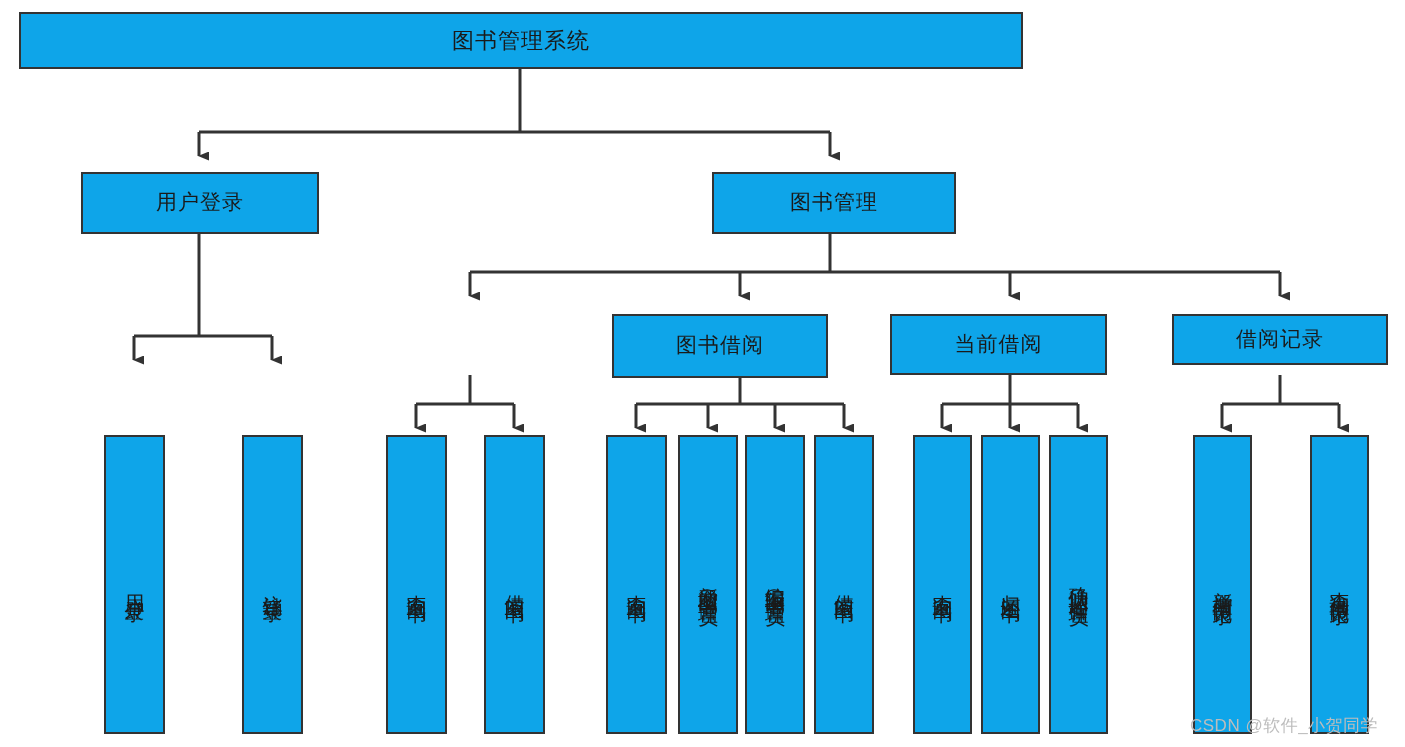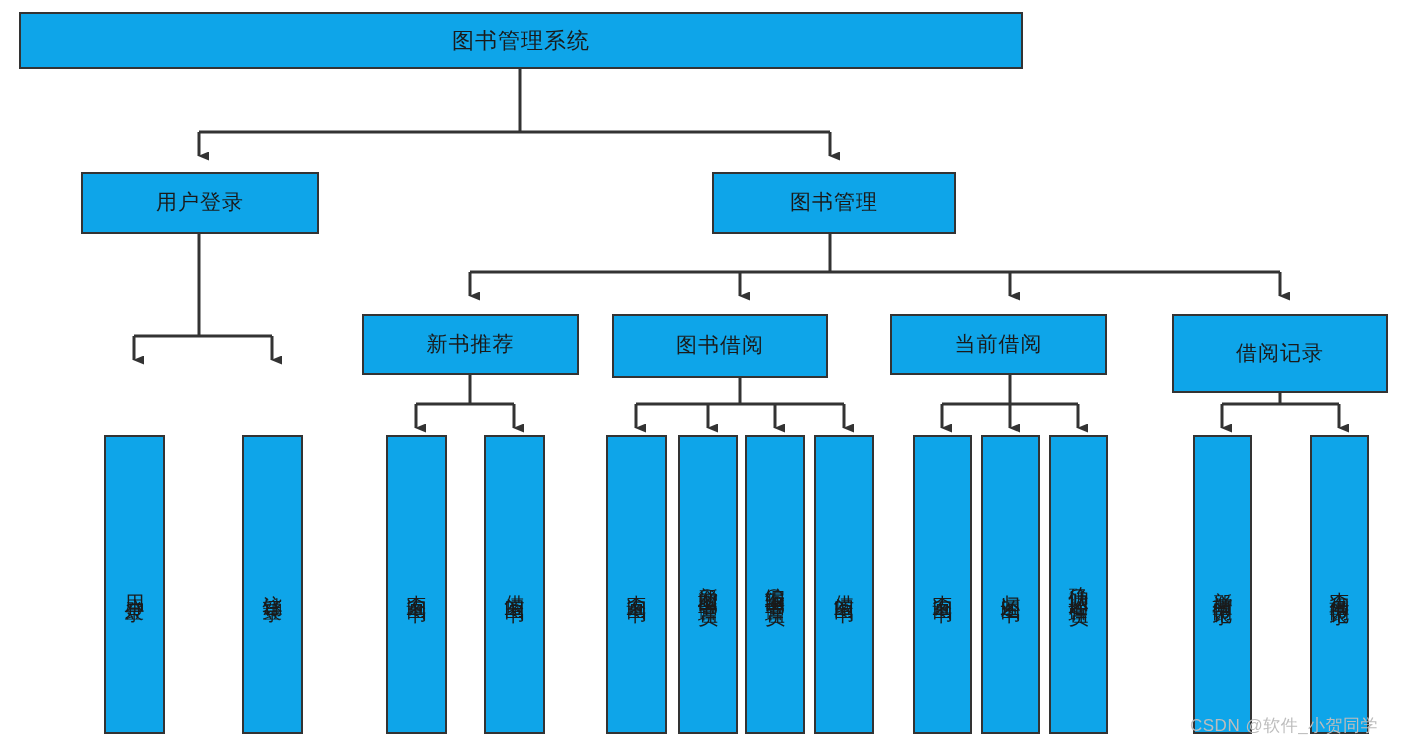--- a/index.html
+++ b/index.html
@@ -116,30 +116,27 @@
     <span>图书管理系统</span>
   </div>
 
   <div class="node-box node-h" style="left: 81px; top: 172px; width: 238px; height: 62px;">
     <span>用户登录</span>
   </div>
   <div class="node-box node-h" style="left: 712px; top: 172px; width: 244px; height: 62px;">
     <span>图书管理</span>
   </div>
 
-  <div class="node-box node-h" style="left: 362px; top: 314px; width: 217px; height: 61px;">
-    <span>新书推荐</span>
-  </div>
   <div class="node-box node-h" style="left: 612px; top: 314px; width: 216px; height: 64px;">
     <span>图书借阅</span>
   </div>
   <div class="node-box node-h" style="left: 890px; top: 314px; width: 217px; height: 61px;">
     <span>当前借阅</span>
   </div>
-  <div class="node-box node-h" style="left: 1172px; top: 314px; width: 216px; height: 79px;">
+  <div class="node-box node-h" style="left: 1172px; top: 314px; width: 216px; height: 51px;">
     <span>借阅记录</span>
   </div>
 
   <div class="node-box node-v" style="left: 104px; top: 435px; width: 61px; height: 299px;">
     <span class="vtext">用户登录</span>
   </div>
   <div class="node-box node-v" style="left: 242px; top: 435px; width: 61px; height: 299px;">
     <span class="vtext">注销登录</span>
   </div>
   <div class="node-box node-v" style="left: 386px; top: 435px; width: 61px; height: 299px;">

